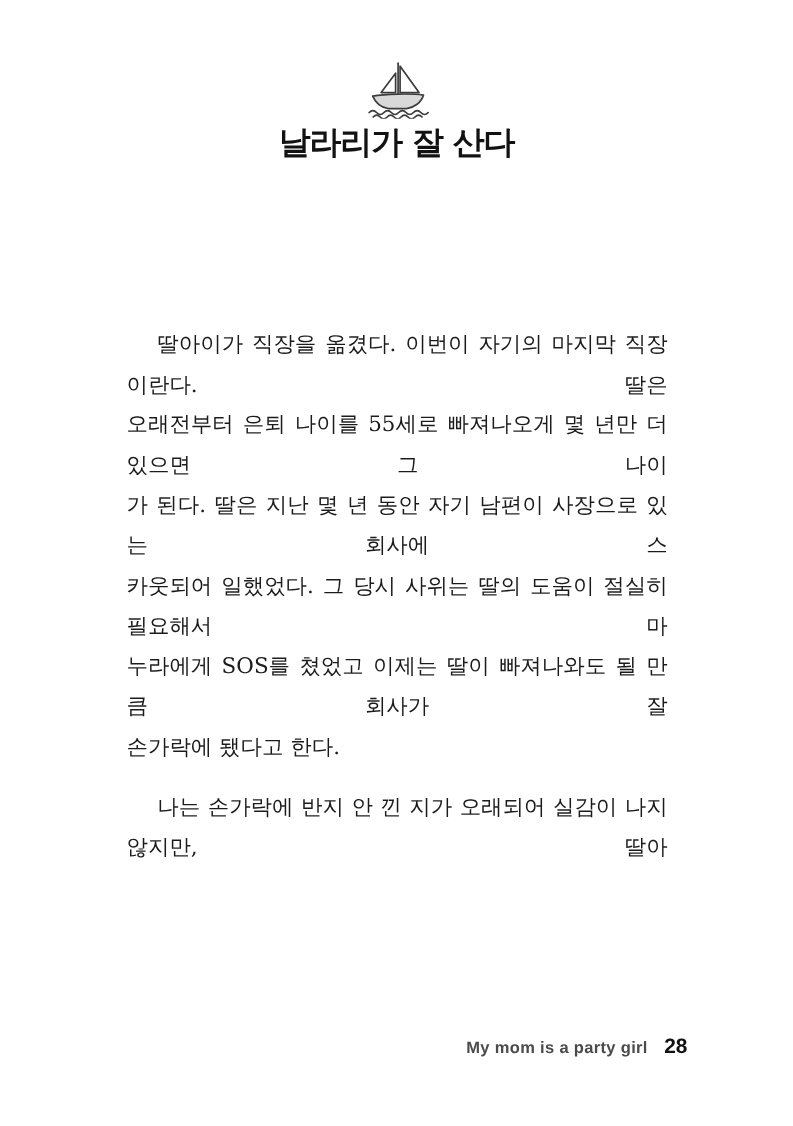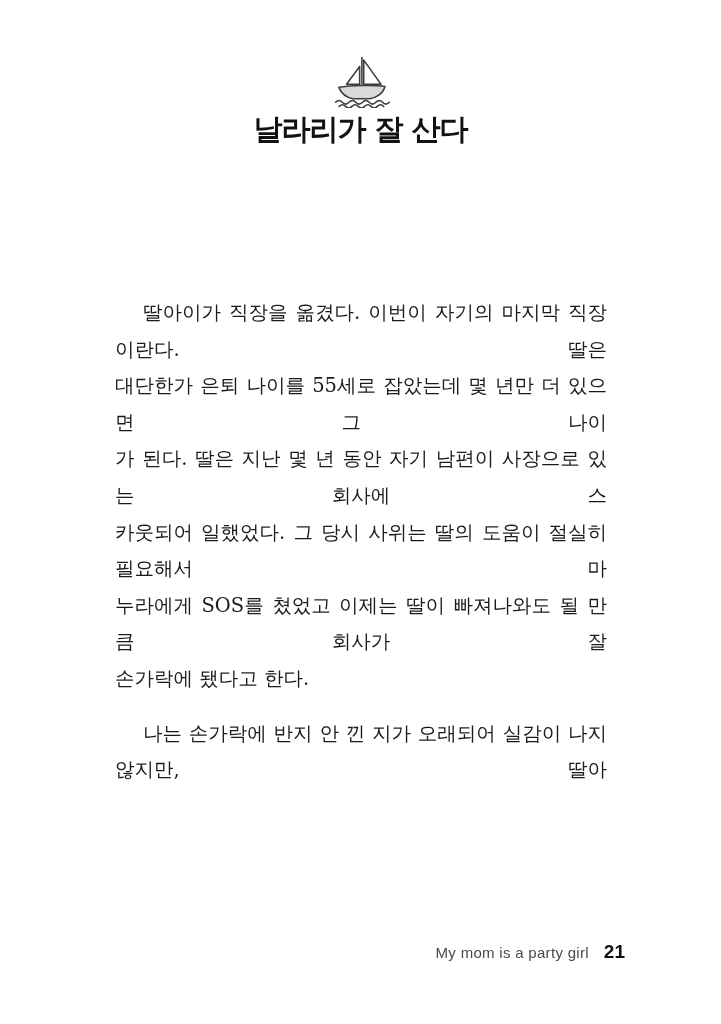--- a/index.html
+++ b/index.html
@@ -60,20 +60,21 @@
     right: 96px;
     display: flex;
     align-items: baseline;
     gap: 15px;
     font-family: "Liberation Sans", "DejaVu Sans", sans-serif;
   }
   .running-title {
     font-size: 15px;
     color: #4a4a4a;
     letter-spacing: 0.3px;
+    font-weight: bold;
   }
   .page-number {
     font-size: 19px;
     font-weight: bold;
     color: #111111;
   }
 </style>
 </head>
 <body>
 
@@ -87,29 +88,29 @@
       <path d="M7.5 36 C20 33.8 46 33.2 58.5 35 C56.5 42.5 49 47.5 41.5 48.5 L23 48.5 C15 47 10 42 7.5 36 Z" fill="#d9d9d9"></path>
       <path d="M4 52.5 q3.7 -4 7.4 0 t7.4 0 t7.4 0 t7.4 0 t7.4 0 t7.4 0 t7.4 0 t7.4 0"></path>
       <path d="M8 57 q3.5 -3.6 7 0 t7 0 t7 0 t7 0 t7 0 t7 0 t7 0"></path>
     </svg>
     <div class="chapter-title">날라리가 잘 산다</div>
   </div>
 
   <div class="body-text">
       <div class="paragraph">
         <div class="line first">딸아이가 직장을 옮겼다. 이번이 자기의 마지막 직장이란다. 딸은</div>
-        <div class="line">대단한가 은퇴 나이를 55세로 잡았는데 몇 년만 더 있으면 그 나이</div>
+        <div class="line">오래전부터 은퇴 나이를 55세로 빠져나오게 몇 년만 더 있으면 그 나이</div>
         <div class="line">가 된다. 딸은 지난 몇 년 동안 자기 남편이 사장으로 있는 회사에 스</div>
         <div class="line">카웃되어 일했었다. 그 당시 사위는 딸의 도움이 절실히 필요해서 마</div>
         <div class="line">누라에게 SOS를 쳤었고 이제는 딸이 빠져나와도 될 만큼 회사가 잘</div>
         <div class="line last">손가락에 됐다고 한다.</div>
       </div>
       <div class="paragraph">
         <div class="line first">나는 손가락에 반지 안 낀 지가 오래되어 실감이 나지 않지만, 딸아</div>
       </div>
     </div>
 
   <div class="footer">
     <span class="running-title">My mom is a party girl</span>
-    <span class="page-number">21</span>
+    <span class="page-number">28</span>
   </div>
 
 </div>
 
 </body></html>

